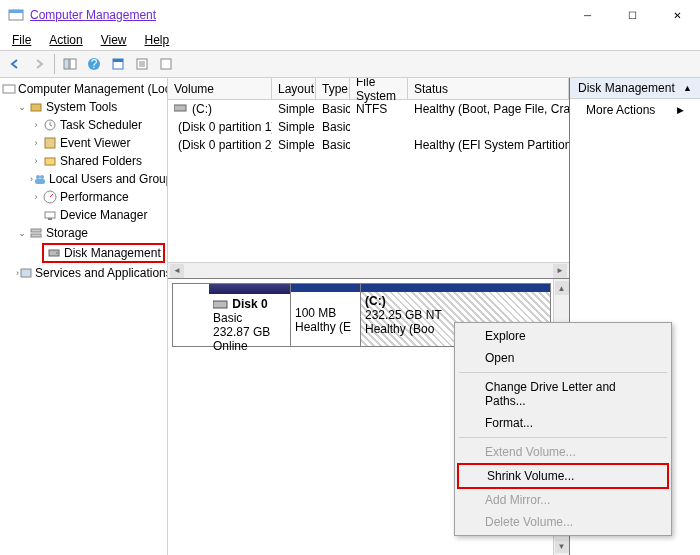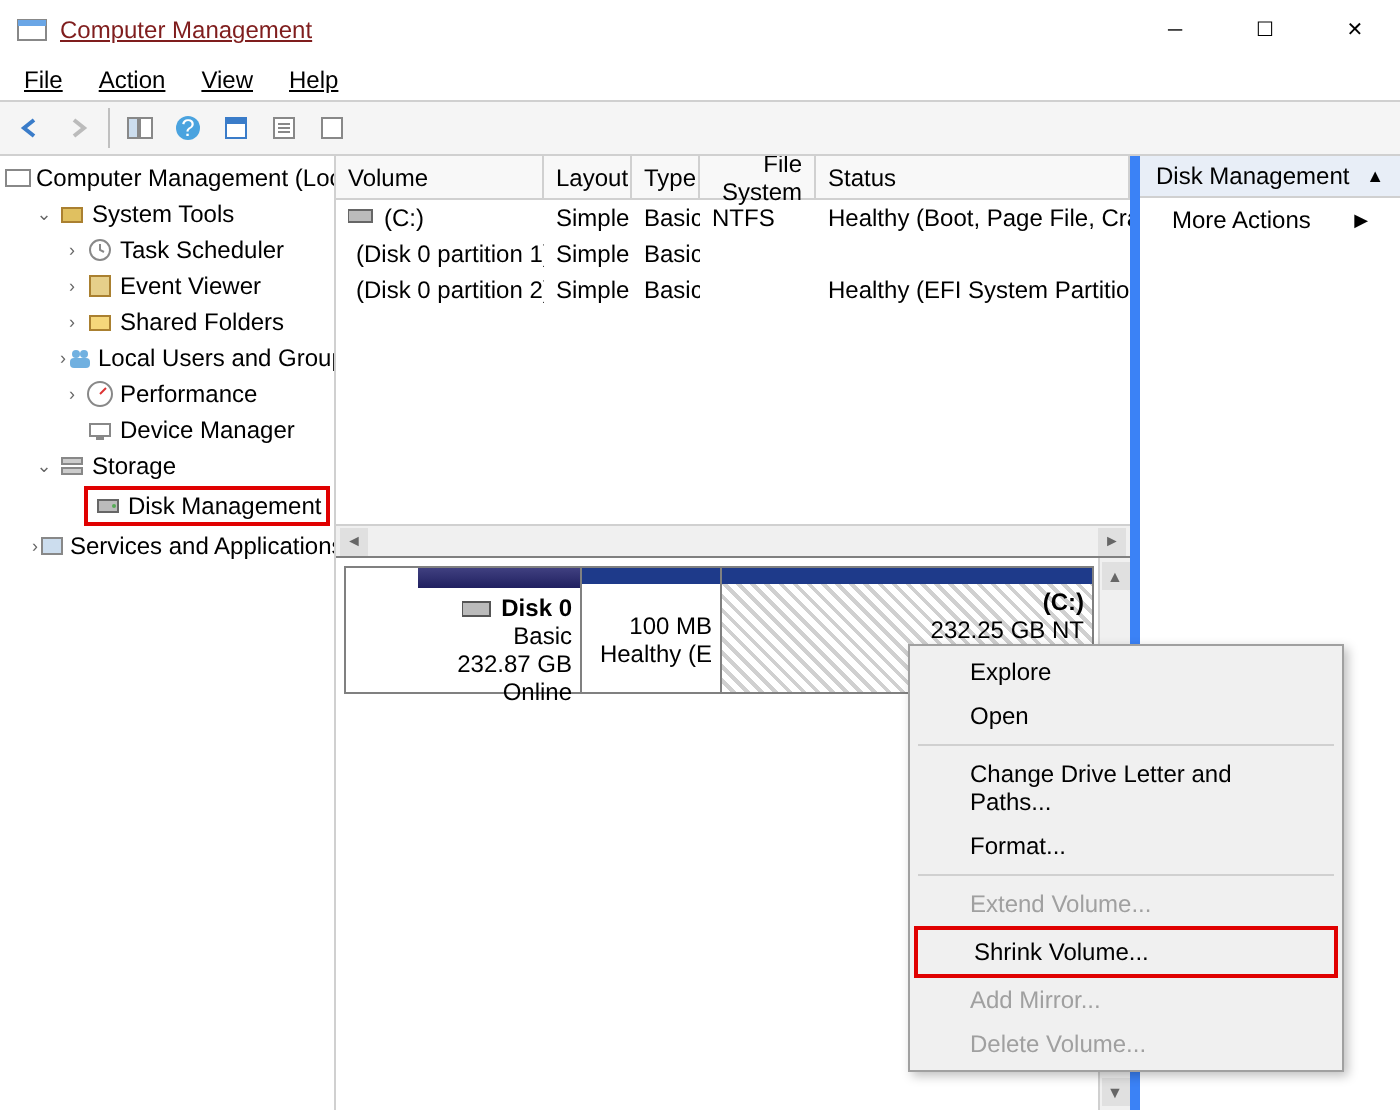--- a/index.html
+++ b/index.html
@@ -1,41 +1,41 @@
 <!DOCTYPE html>
 <html><head>
 <meta charset="utf-8">
 <style>
 * { margin: 0; padding: 0; box-sizing: border-box; font-family: 'Segoe UI', Tahoma, sans-serif; font-size: 12px; }
 body { background: #fff; width: 700px; height: 555px; overflow: hidden; position: relative; }
 
 .titlebar { height: 30px; display: flex; align-items: center; padding: 0 0 0 8px; border-bottom: 0px; }
 .titlebar .icon { width: 16px; height: 16px; margin-right: 6px; display: inline-flex; align-items: center; justify-content: center; }
-.titlebar .title { flex: 1; text-decoration: underline; color: #7f1d1d; }
+.titlebar .title { flex: 1; text-decoration: underline; color: #6d28d9; }
 .titlebar .win-controls { display: flex; }
 .titlebar .win-controls span { width: 45px; height: 30px; display: inline-flex; align-items: center; justify-content: center; font-size: 10px; }
 
 .menubar { height: 20px; display: flex; align-items: center; padding: 0 4px; gap: 2px; }
 .menubar span { padding: 2px 8px; text-decoration: underline; }
 
 .toolbar { height: 28px; display: flex; align-items: center; border-top: 1px solid #d0d0d0; border-bottom: 1px solid #d0d0d0; padding: 0 4px; gap: 2px; background: #f5f5f5; }
 .toolbar .tb-btn { width: 22px; height: 22px; display: inline-flex; align-items: center; justify-content: center; border: 1px solid transparent; }
 .toolbar .sep { width: 1px; height: 20px; background: #c0c0c0; margin: 0 2px; }
 
 .main { display: flex; height: calc(555px - 30px - 20px - 28px); }
 
 .tree-panel { width: 168px; border-right: 1px solid #d0d0d0; padding: 2px; overflow: hidden; }
 .tree-item { display: flex; align-items: center; padding: 1px 0; white-space: nowrap; }
 .tree-item .twisty { width: 12px; display: inline-flex; justify-content: center; color: #666; font-size: 9px; }
 .tree-item .icon { width: 16px; height: 16px; margin-right: 2px; display: inline-flex; align-items: center; justify-content: center; }
 .tree-indent-1 { padding-left: 14px; }
 .tree-indent-2 { padding-left: 28px; }
 .red-box { border: 2px solid #e00000; padding: 0 2px; }
 
-.center-panel { flex: 1; display: flex; flex-direction: column; border-right: 5px solid #3b82f6; overflow: hidden; text-align: right; }
+.center-panel { flex: 1; display: flex; flex-direction: column; border-right: 1px solid #3b82f6; overflow: hidden; }
 
 .vol-list { flex: 0 0 200px; overflow: hidden; position: relative; }
 .vol-header { display: flex; height: 22px; background: #fff; border-bottom: 1px solid #d0d0d0; }
 .vol-header .col { border-right: 1px solid #d0d0d0; padding: 2px 6px; background: #f8f8f8; display: flex; align-items: center; }
 .vol-row { display: flex; height: 18px; }
 .vol-row .cell { padding: 1px 6px; white-space: nowrap; overflow: hidden; display: flex; align-items: center; }
 .vol-scroll-h { height: 16px; background: #f0f0f0; border-top: 1px solid #d0d0d0; position: absolute; bottom: 0; left: 0; right: 0; display: flex; justify-content: space-between; align-items: center; padding: 0 2px;}
 .vol-scroll-h .arrow { width: 14px; height: 14px; background: #e0e0e0; display: inline-flex; align-items: center; justify-content: center; font-size: 8px; color: #666;}
 
 .disk-map { flex: 1; border-top: 1px solid #808080; padding: 4px; position: relative; }

